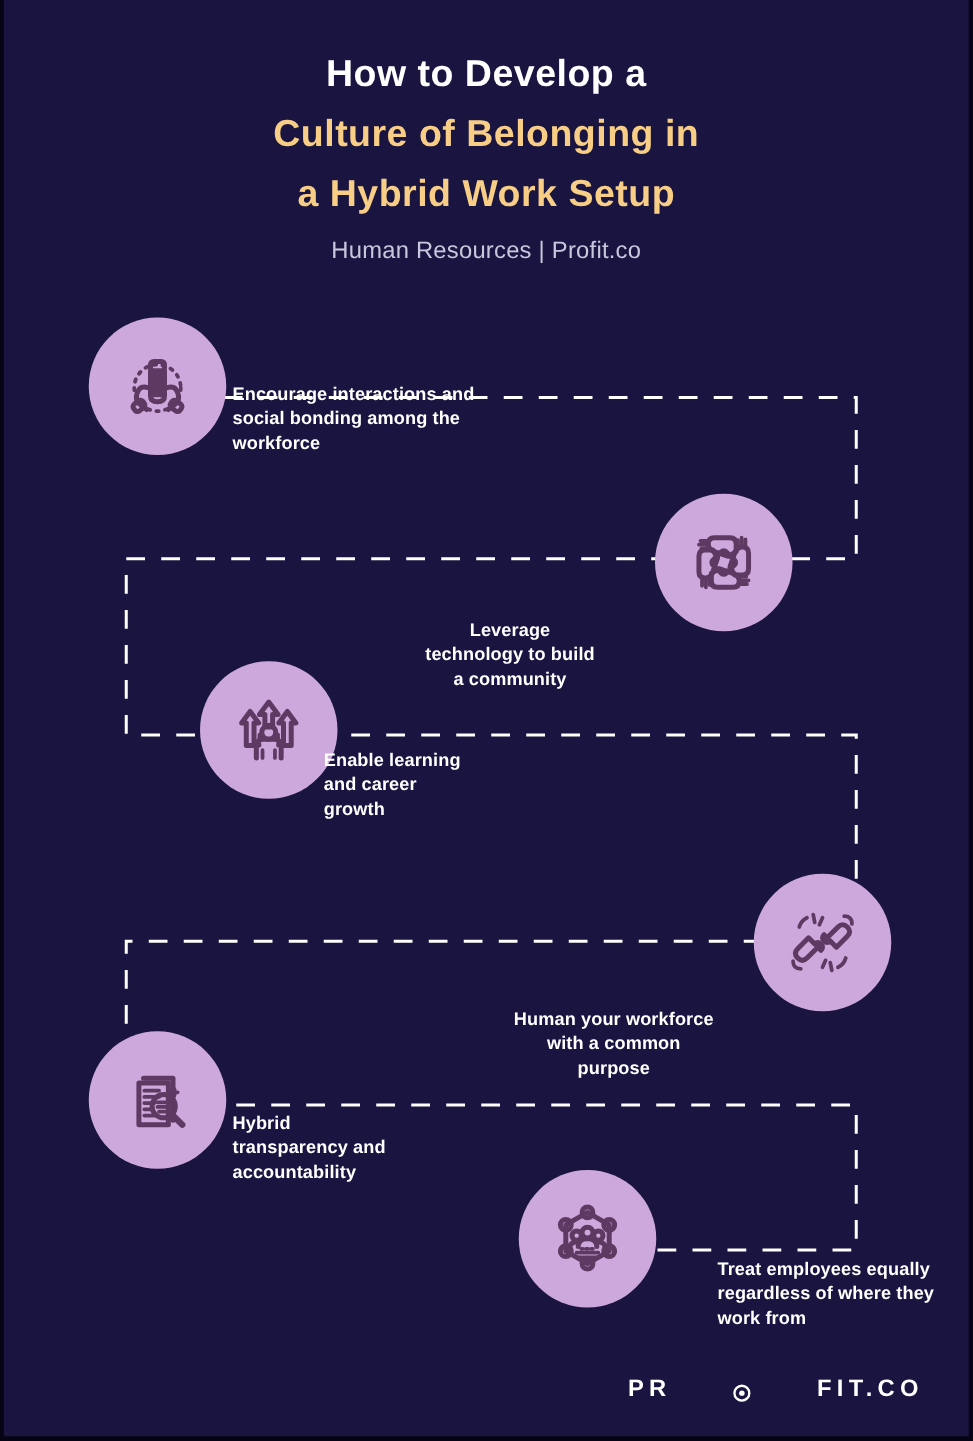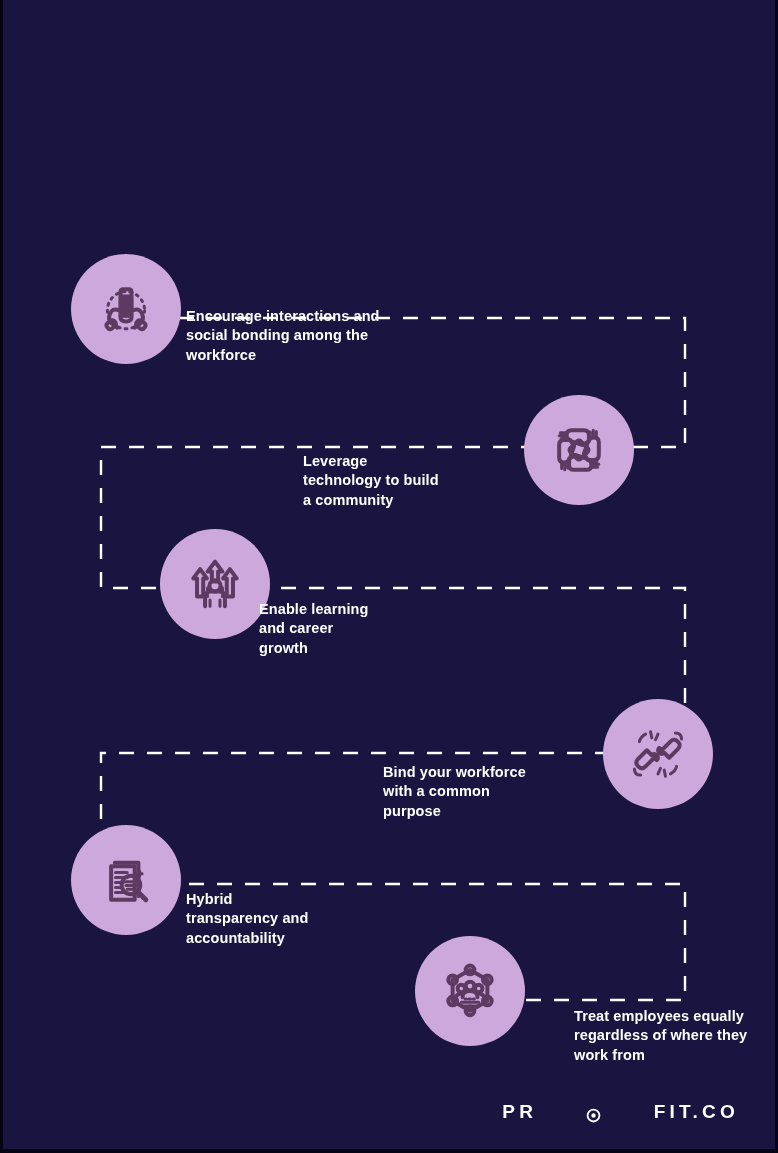--- a/index.html
+++ b/index.html
@@ -92,21 +92,21 @@
   .step-text {
     position: absolute;
     color: #ffffff;
     font-size: 14.5px;
     font-weight: bold;
     line-height: 19.3px;
     letter-spacing: 0.1px;
     white-space: pre-line;
   }
   .align-left  { text-align: left; }
-  .align-right { text-align: left; }
+  .align-right { text-align: center; margin-top: 44px; }
 
   
   #footer-logo {
     position: absolute;
     right: 36px;
     bottom: 26px;
     display: flex;
     align-items: center;
     color: #ffffff;
     font-size: 19px;
@@ -121,20 +121,26 @@
     margin: 0 4.5px 0 1px;
     position: relative;
     top: 1px;
   }
 </style>
 </head>
 <body>
 
 <div id="infographic">
 
+  <div id="header">
+    <div class="title-line title-white">How to Develop a</div>
+    <div class="title-line title-gold">Culture of Belonging in</div>
+    <div class="title-line title-gold">a Hybrid Work Setup</div>
+    <div id="subtitle">Human Resources | Profit.co</div>
+  </div>
 
   <svg id="path-svg" viewBox="0 0 778 1153">
     <path d="M 176 318
              L 682 318
              L 682 447
              L 98 447
              L 98 588
              L 682 588
              L 682 753
              L 98 753
@@ -207,21 +213,21 @@
         <path d="M30 18 Q22 22 20 30" style="stroke-width:3;"></path>
         <path d="M38 14 L40 24" style="stroke-width:3;"></path>
         <path d="M50 18 L46 27" style="stroke-width:3;"></path>
         <path d="M70 82 Q78 78 80 70" style="stroke-width:3;"></path>
         <path d="M62 86 L60 76" style="stroke-width:3;"></path>
         <path d="M50 82 L54 73" style="stroke-width:3;"></path>
         <path d="M22 84 Q12 84 12 74" style="stroke-width:3;"></path>
         <path d="M78 16 Q88 16 88 26" style="stroke-width:3;"></path>
       </svg>
     </div>
-    <div class="step-text align-right" style="left:380px; top:763px; width:216px;">Bind your workforce
+    <div class="step-text align-right" style="left:380px; top:763px; width:216px;">Human your workforce
 with a common
 purpose</div>
   </div>
 
   <div class="step">
     <div class="icon-circle" style="left:68px; top:825px;">
       <svg viewBox="0 0 100 100">
         <path d="M26 28 L26 82 L64 82 L64 28 Z"></path>
         <path d="M32 22 L70 22 L70 76"></path>
         <path d="M33 38 L52 38 M33 46 L52 46 M33 54 L46 54 M33 62 L44 62 M33 70 L46 70" style="stroke-width:3;"></path>

